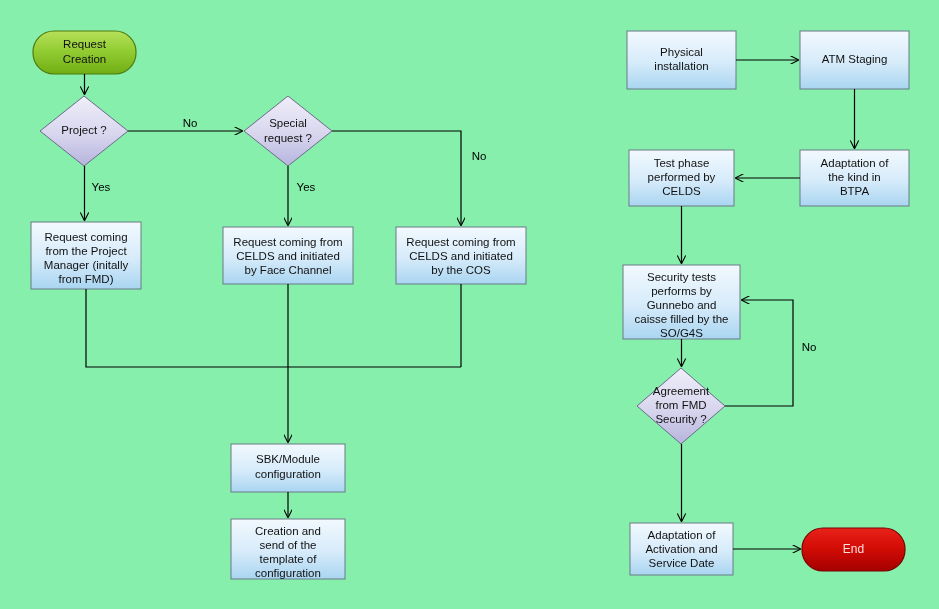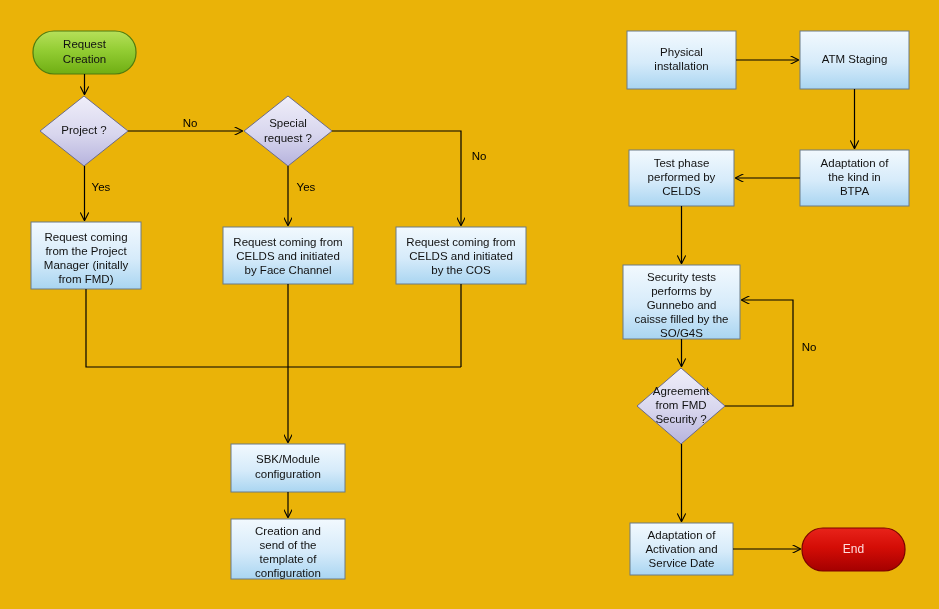--- a/index.html
+++ b/index.html
@@ -8,21 +8,21 @@
     padding: 0;
     background: #ffffff;
   }
   body {
     font-family: "Liberation Sans", sans-serif;
   }
   #canvas {
     position: relative;
     width: 939px;
     height: 609px;
-    background: #eab308;
+    background: #86efac;
     overflow: hidden;
     text-align: right;
   }
   svg#flow {
     position: absolute;
     top: 0;
     left: 0;
     width: 939px;
     height: 609px;
   }

